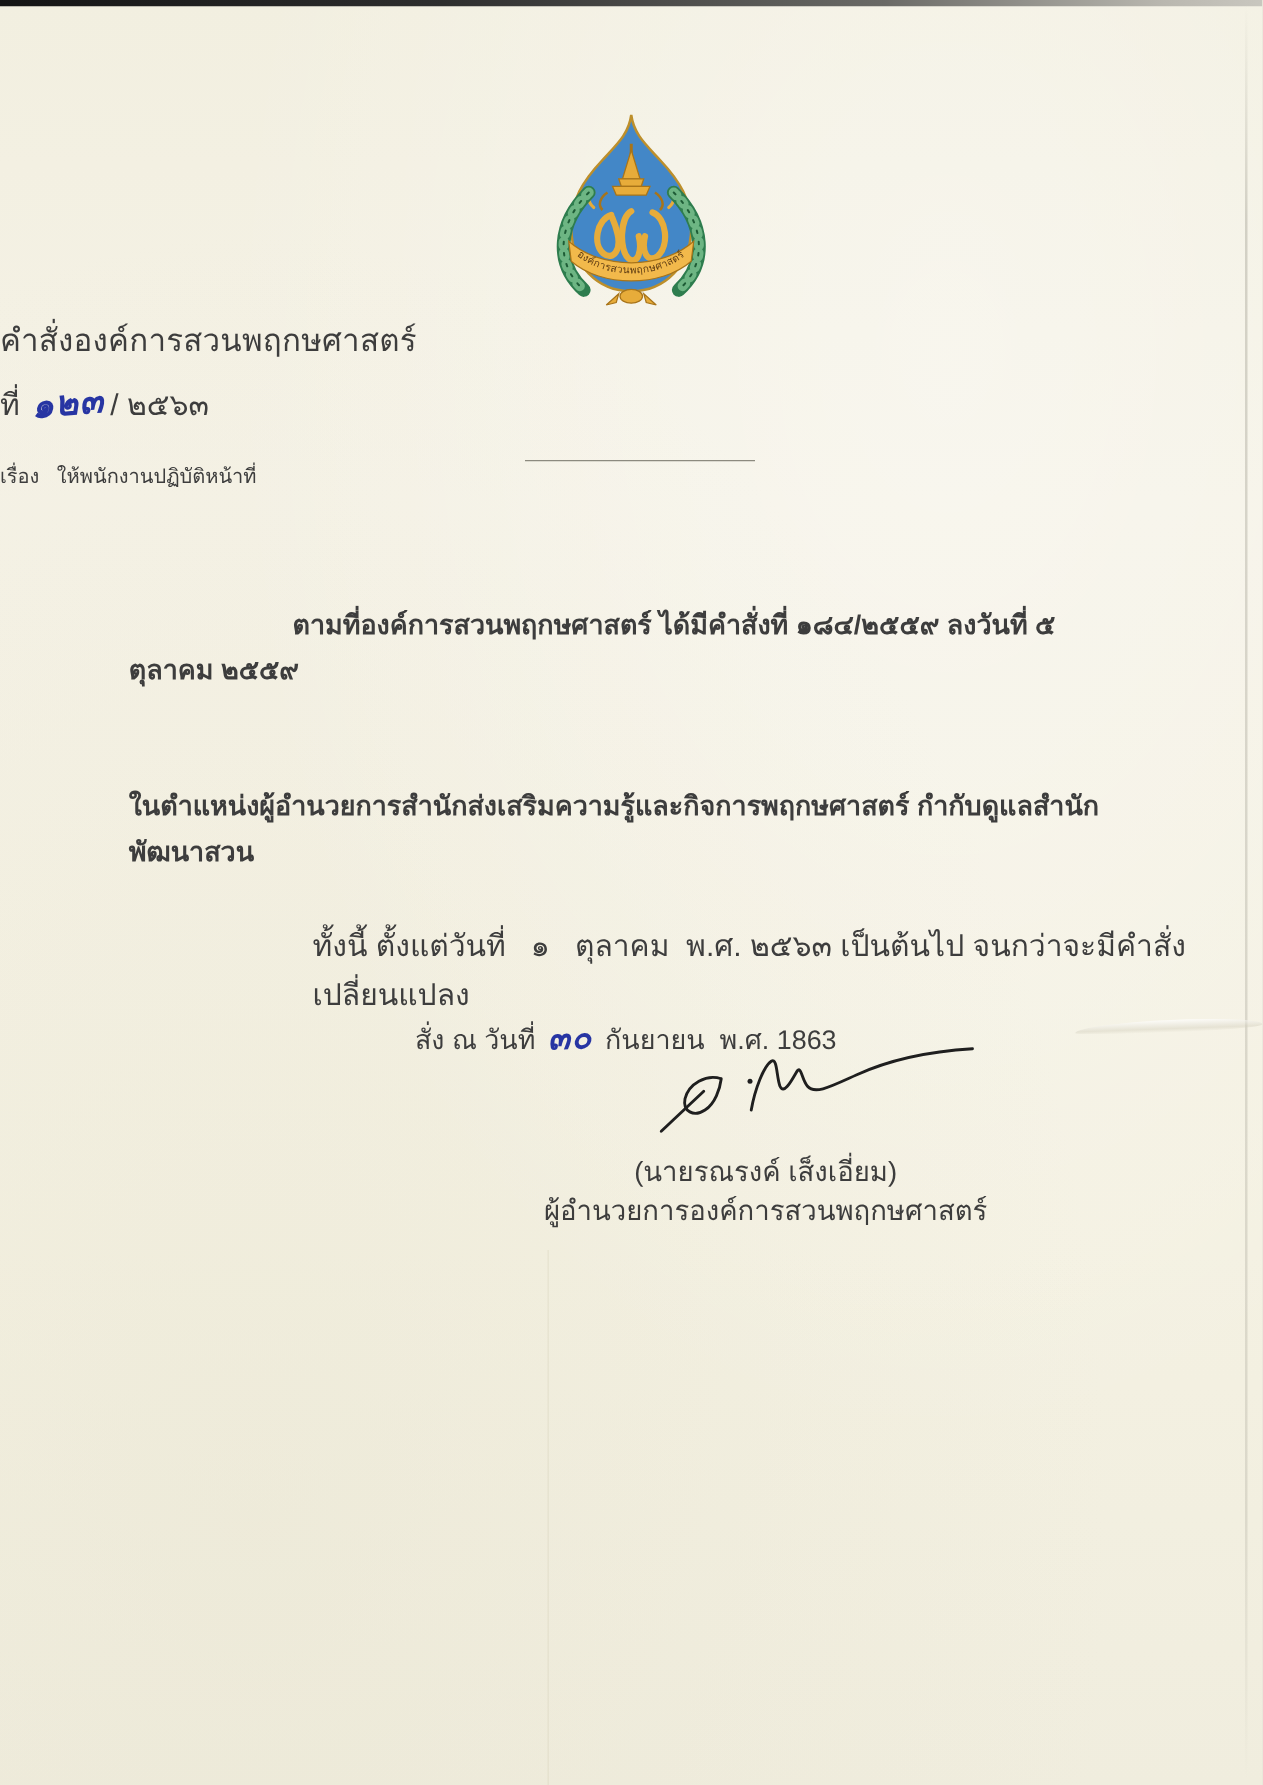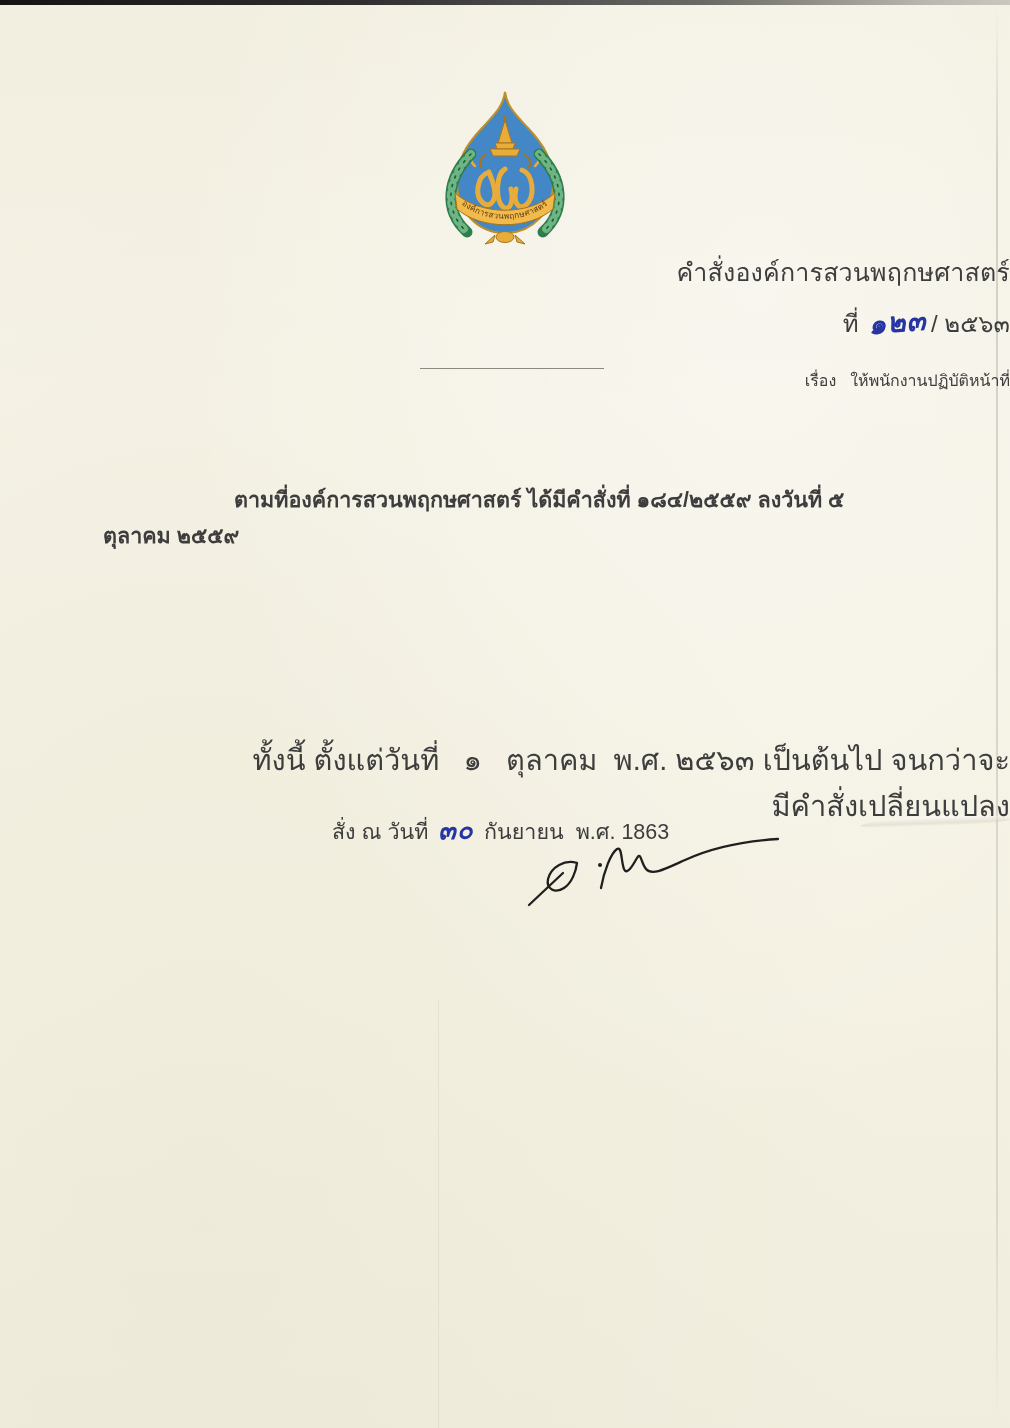--- a/index.html
+++ b/index.html
@@ -28,39 +28,39 @@
     background:linear-gradient(180deg,rgba(255,255,255,.85) 0%,rgba(210,206,188,.55) 70%,rgba(244,241,226,0) 100%);
     border-radius:60% 40% 50% 50%/80% 60% 40% 20%;
     transform:rotate(-2deg);
     opacity:.8;
   }
   .paper-crease-vert{
     position:absolute;top:1000px;left:438px;width:1px;height:428px;
     background:rgba(205,200,175,.3);
   }
   .emblem{position:absolute;left:437px;top:90px;width:136px;height:158px;}
-  .doc-header{position:absolute;top:252px;left:0;width:100%;text-align:right;}
+  .doc-header{position:absolute;top:252px;left:0;width:100%;text-align:left;}
   .doc-title{font-size:25px;font-weight:400;letter-spacing:.2px;}
   .doc-number{font-size:24px;margin-top:8px;}
   .hand-ink{
     color:#2735a3;
     font-size:28px;font-weight:700;font-style:italic;
     display:inline-block;transform:rotate(-5deg);
     letter-spacing:1px;margin:0 5px 0 9px;
   }
   .doc-subject{font-size:16px;margin-top:24px;}
   .subject-label{margin-right:14px;}
   .divider{position:absolute;top:368px;left:420px;width:184px;height:0;border-top:1.6px solid #8c8a7f;}
   .body-block{
     position:absolute;left:103px;top:409px;width:807px;
     font-size:21.5px;line-height:36.4px;white-space:pre-wrap;
   }
   .body-line{min-height:36.4px;font-weight:bold;}
   .body-line:first-child{text-indent:131px;}
-  .effective-line{position:absolute;left:250px;top:737px;font-size:29px;white-space:pre-wrap;text-align:right;}
+  .effective-line{position:absolute;left:250px;top:737px;font-size:24px;white-space:pre-wrap;}
   .issued-line{position:absolute;left:308px;top:784px;font-size:21.5px;white-space:pre-wrap;}
   .issued-line .hand-ink{font-size:26px;transform:rotate(-2deg);margin:0 10px;}
   .signature-box{position:absolute;left:515px;top:833px;width:280px;height:98px;}
   .signer-block{
     position:absolute;left:410px;top:922px;width:405px;
     text-align:center;font-size:22px;line-height:31px;
   }
 </style>
 </head>
 <body>
@@ -125,35 +125,38 @@
     </div>
     <div class="doc-subject">
       <span class="subject-label">เรื่อง</span><span>ให้พนักงานปฏิบัติหน้าที่</span>
     </div>
   </div>
 
   <div class="divider"></div>
 
   <div class="body-block">
     <div class="body-line">ตามที่องค์การสวนพฤกษศาสตร์ ได้มีคำสั่งที่ ๑๘๔/๒๕๕๙ ลงวันที่ ๕ ตุลาคม ๒๕๕๙</div>
+    <div class="body-line">ในตำแหน่งผู้อำนวยการสำนักส่งเสริมความรู้และกิจการพฤกษศาสตร์ กำกับดูแลสำนักพัฒนาสวน</div>
     
     
   </div>
 
   <div class="effective-line">ทั้งนี้ ตั้งแต่วันที่   ๑   ตุลาคม  พ.ศ. ๒๕๖๓ เป็นต้นไป จนกว่าจะมีคำสั่งเปลี่ยนแปลง</div>
 
   <div class="issued-line">
     <span>สั่ง ณ วันที่</span><span class="hand-ink">๓๐</span><span>กันยายน  พ.ศ. 1863</span>
   </div>
 
   <svg class="signature-box" viewBox="0 0 280 98">
     <g fill="none" stroke="#1f1f1f" stroke-width="2.3" stroke-linecap="round">
       <path d="M62,30 C50,26 36,34 33,46 C31,56 40,61 49,55 C57,50 61,38 62,30"></path>
       <path d="M14,72 L48,40"></path>
       <path d="M86,55 C89,38 96,20 102,16 C107,13 106,28 109,36 C112,43 118,32 122,25 C126,18 126,30 131,36 C137,43 150,36 170,27 C196,15 230,8 263,6"></path>
     </g>
     <circle cx="85" cy="32" r="2" fill="#1f1f1f"></circle>
   </svg>
 
   <div class="signer-block">
+    <div>(นายรณรงค์  เส็งเอี่ยม)</div>
+    <div>ผู้อำนวยการองค์การสวนพฤกษศาสตร์</div>
   </div>
 
 </div>
 
 </body></html>

